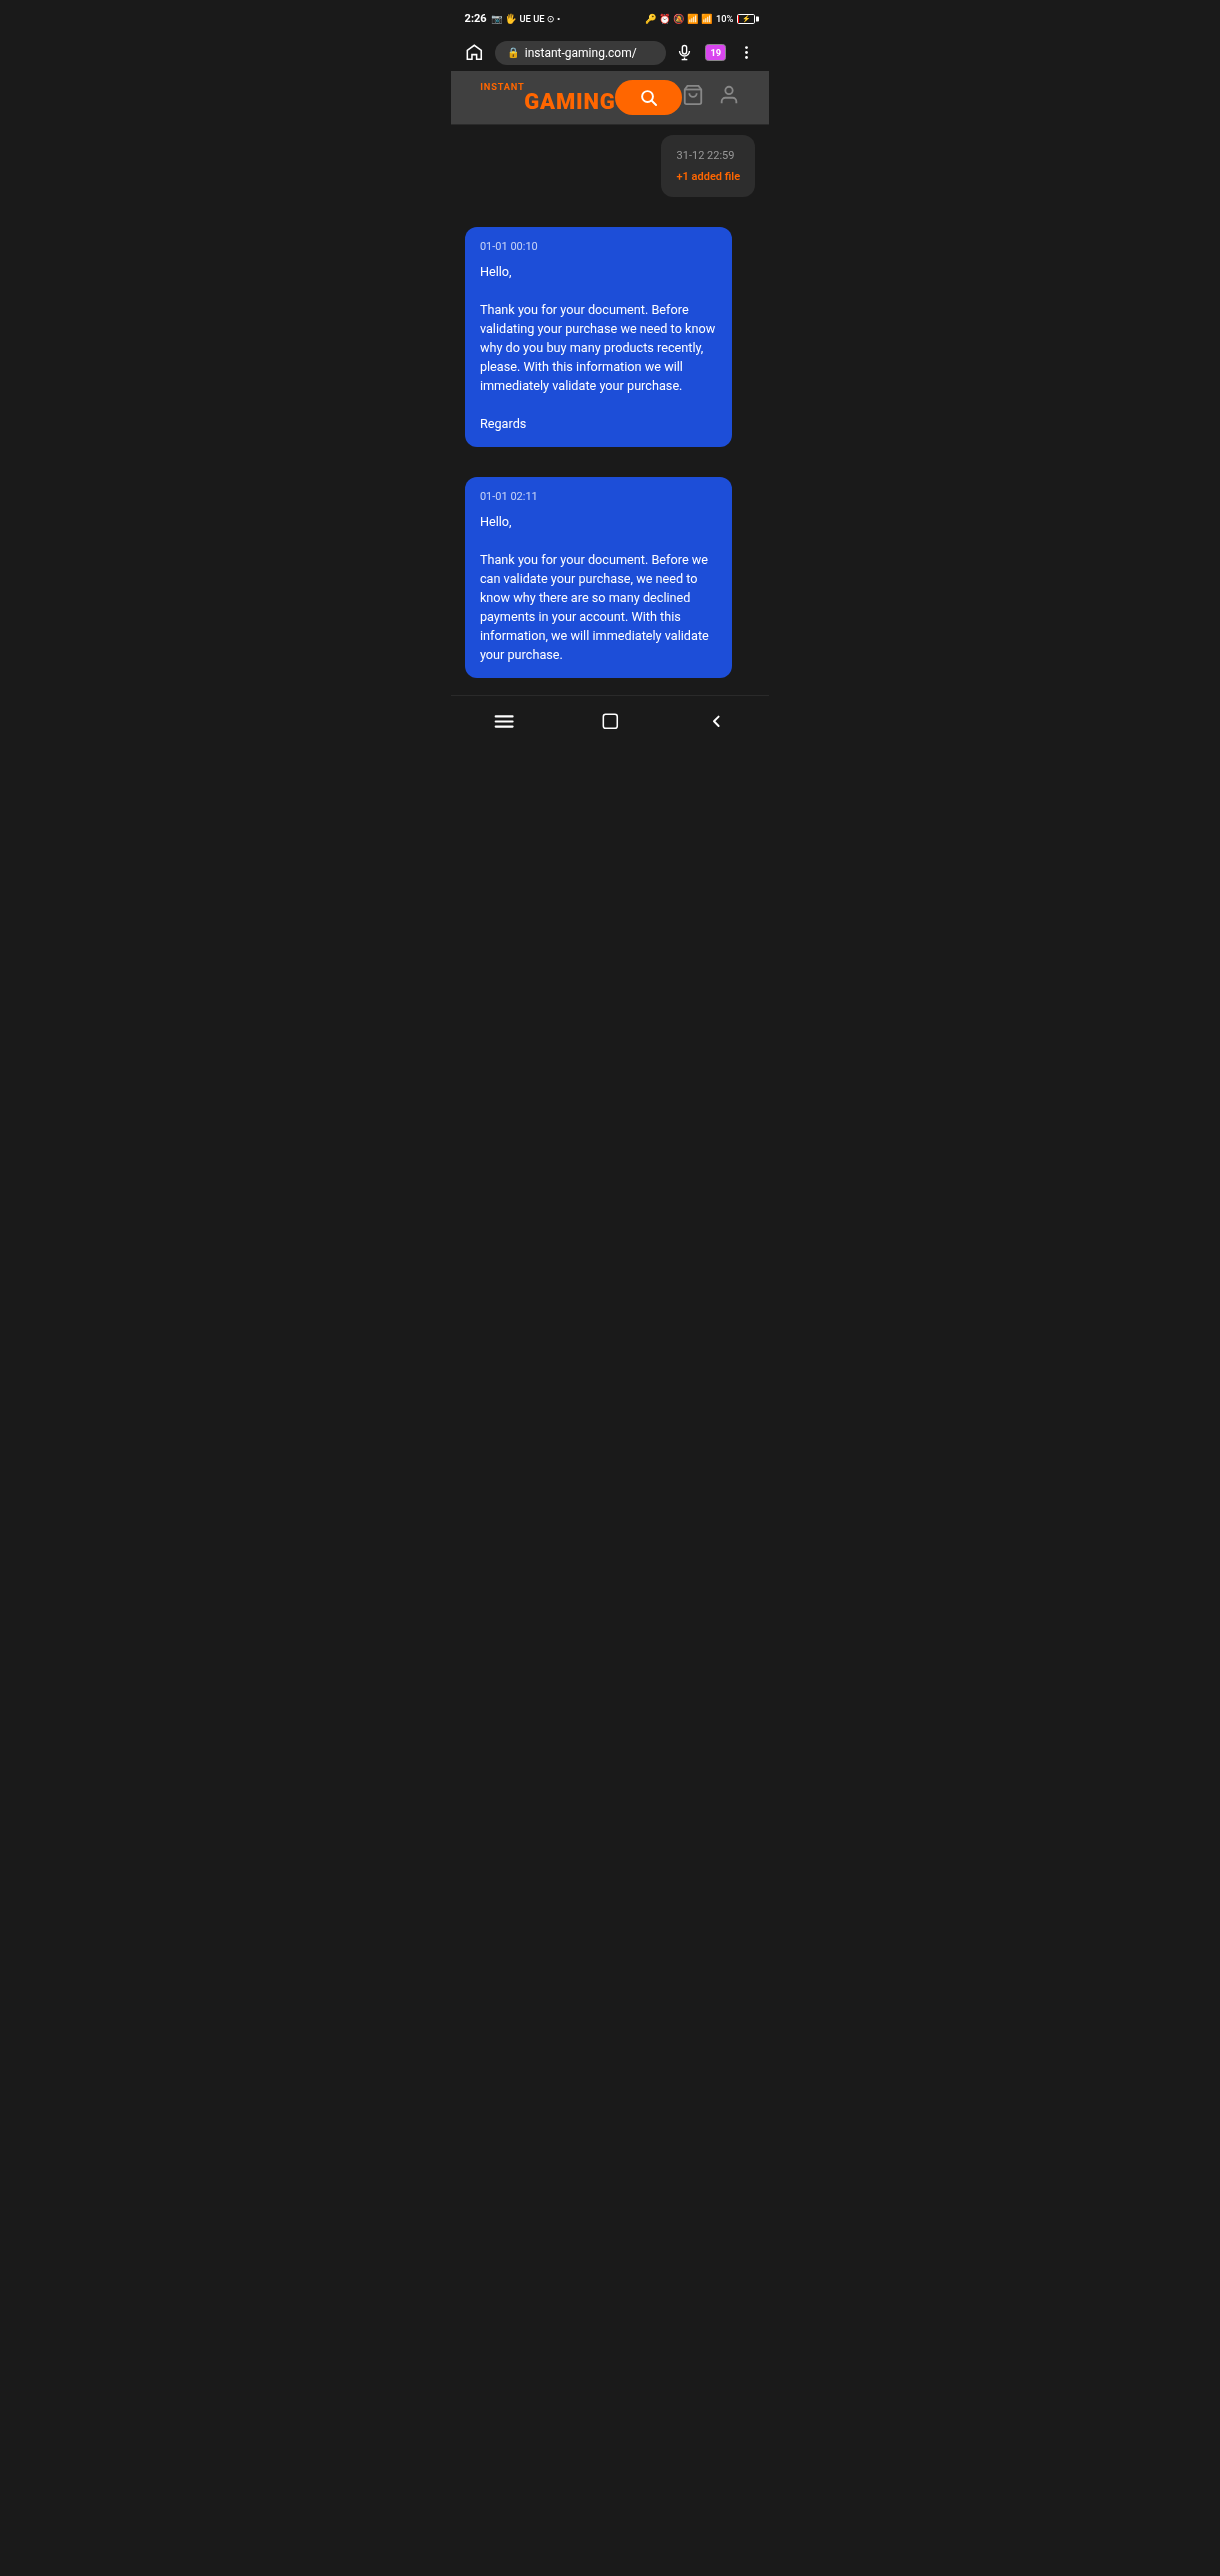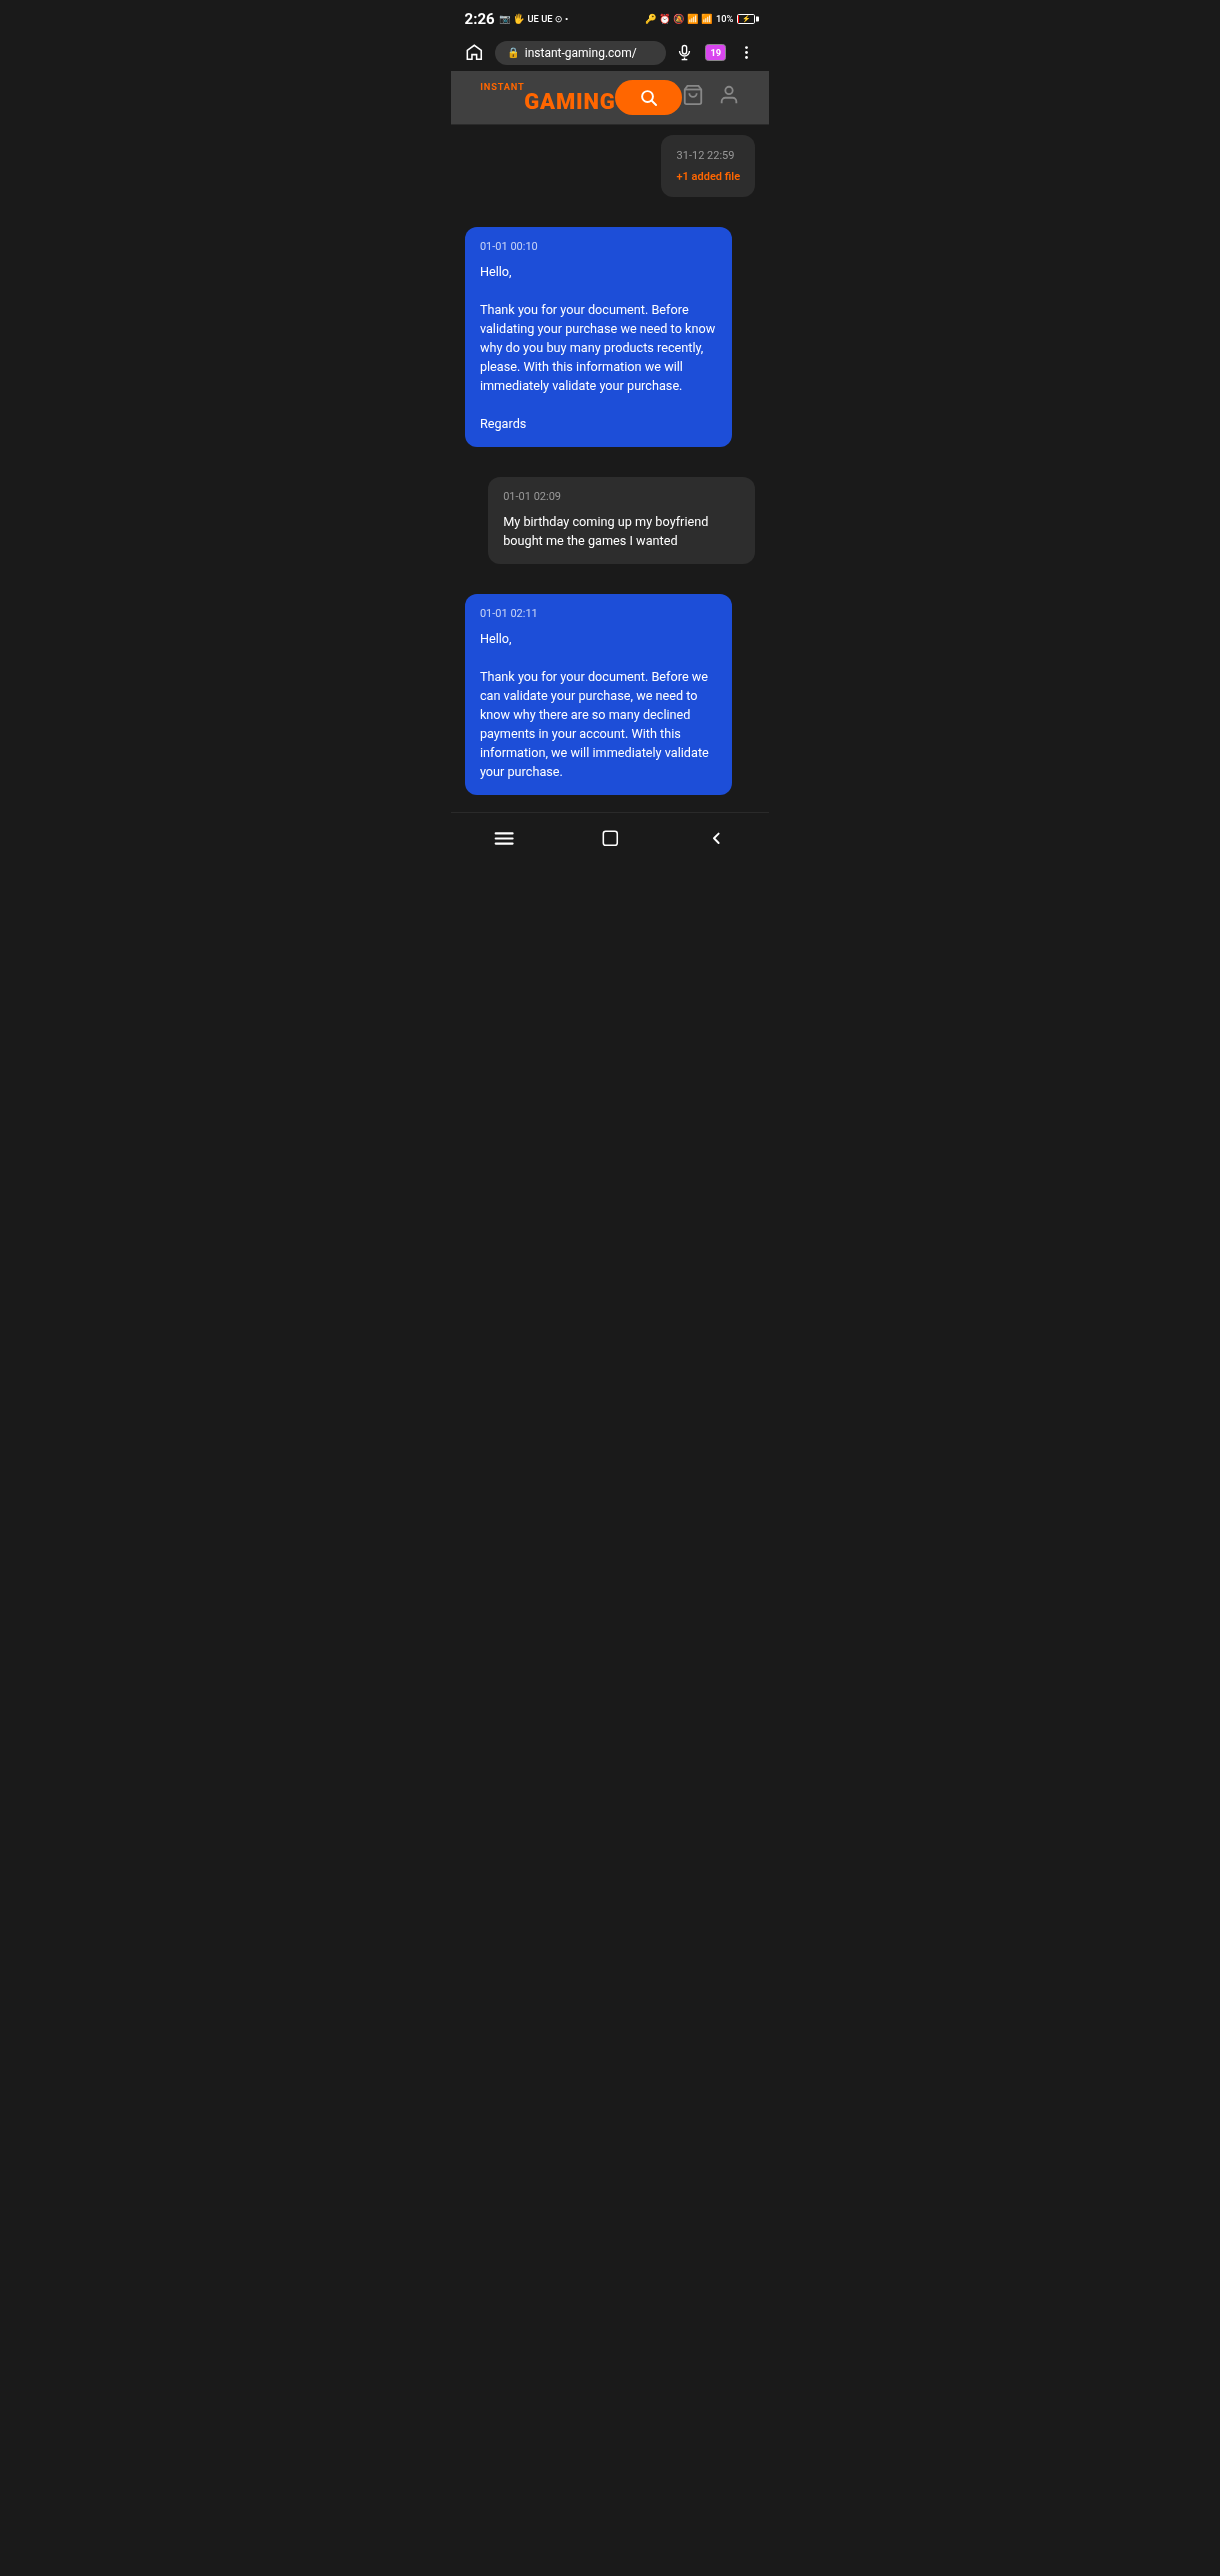--- a/index.html
+++ b/index.html
@@ -17,21 +17,21 @@
     
     .status-bar {
       background: #1a1a1a;
       display: flex;
       align-items: center;
       justify-content: space-between;
       padding: 6.8px 13.6px 3.4px;
       height: 34px;
     }
     .status-left {
-      font-size: 15px;
+      font-size: 11px;
       font-weight: 700;
       color: #fff;
     }
     .status-right {
       display: flex;
       align-items: center;
       gap: 3.4px;
     }
     .status-time-group {
       display: flex;
@@ -364,24 +364,20 @@
   <div class="msg-support">
     <div class="msg-time">31-12 22:59</div>
     <div class="msg-file">+1 added file</div>
   </div>
 
   <div class="msg-agent">
     <div class="msg-time">01-01 00:10</div>
     <div class="msg-body">Hello,<br><br>Thank you for your document. Before validating your purchase we need to know why do you buy many products recently, please. With this information we will immediately validate your purchase.<br><br>Regards</div>
   </div>
 
-  <div class="msg-user">
-    <div class="msg-time">01-01 02:09</div>
-    <div class="msg-body">My birthday coming up my boyfriend bought me the games I wanted</div>
-  </div>
 
   <div class="msg-agent" style="margin-bottom: 0;">
     <div class="msg-time">01-01 02:11</div>
     <div class="msg-body">Hello,<br><br>Thank you for your document. Before we can validate your purchase, we need to know why there are so many declined payments in your account. With this information, we will immediately validate your purchase.</div>
   </div>
 
 </div>
 
 <div class="bottom-nav">
   <div class="bottom-nav-item">

